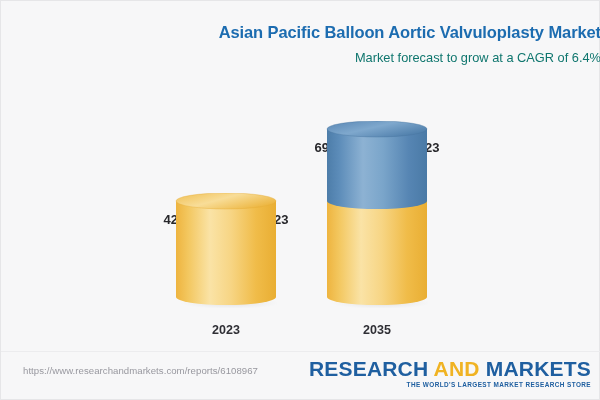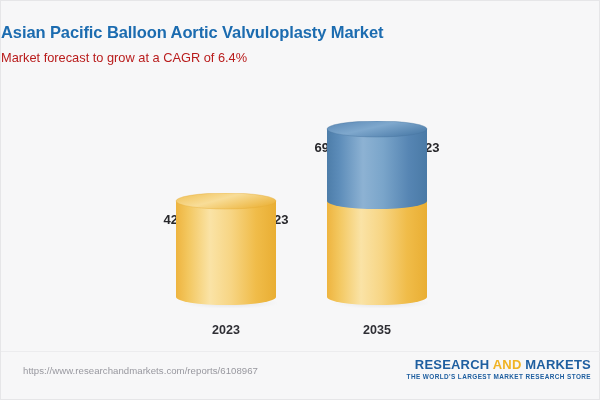--- a/index.html
+++ b/index.html
@@ -23,35 +23,35 @@
     background: #f7f7f8;
     border: 1px solid #e6e6e8;
   }
 
   
   #header {
     position: absolute;
     top: 0;
     left: 0;
     width: 600px;
-    text-align: left;
+    text-align: right;
   }
   #chart-title {
     margin: 22px 0 0 0;
     font-size: 16.5px;
     font-weight: bold;
     color: #1c6cb0;
     letter-spacing: -0.1px;
     line-height: 1.15;
   }
   #chart-subtitle {
     margin: 9px 0 0 0;
     font-size: 12.8px;
     font-weight: normal;
-    color: #b91c1c;
+    color: #0f766e;
     line-height: 1.15;
   }
 
   
   #plot {
     position: absolute;
     left: 0;
     top: 0;
     width: 600px;
     height: 350px;
@@ -118,21 +118,21 @@
     letter-spacing: 0.05px;
   }
   #logo {
     position: absolute;
     right: 18px;
     top: 6px;
     text-align: right;
     line-height: 1;
   }
   #logo-wordmark {
-    font-size: 13px;
+    font-size: 21px;
     font-weight: bold;
     letter-spacing: 0.2px;
     white-space: nowrap;
     color: #1f5fa0;
     margin-left: 20px;
   }
   #logo-word-and { color: #f0b323; }
   #logo-tagline {
     margin-top: 3px;
     font-size: 6.4px;

